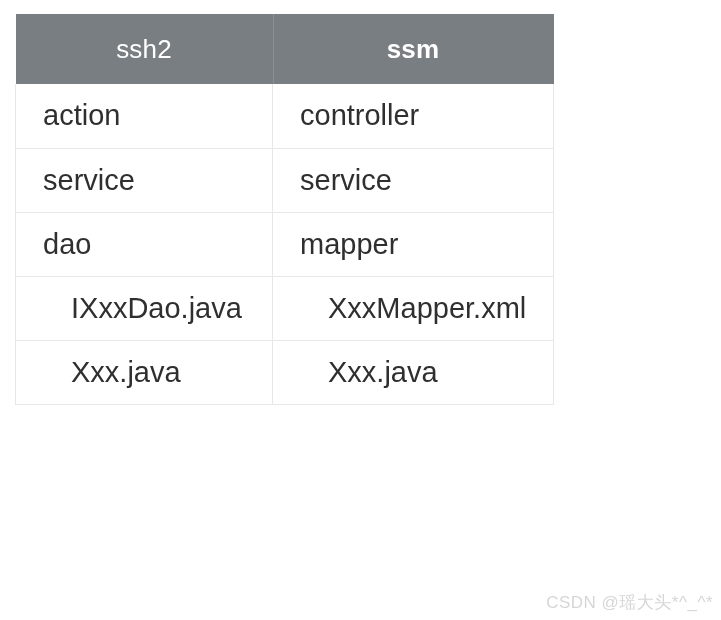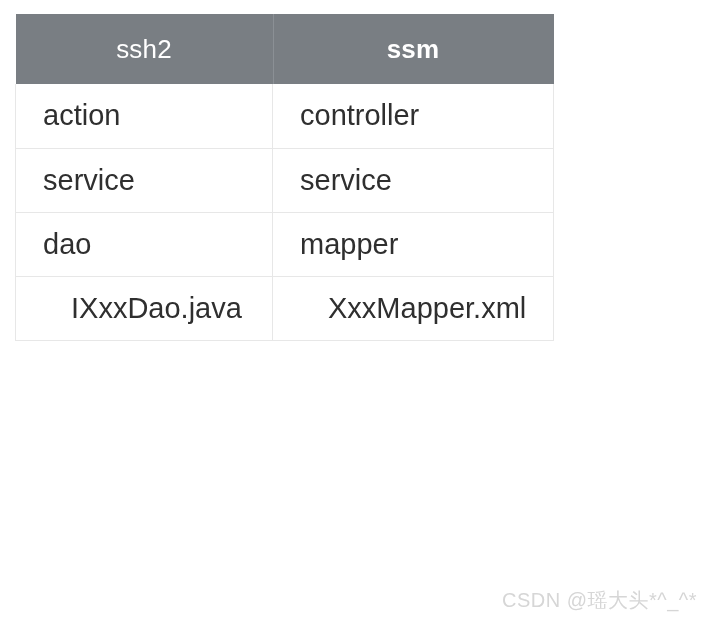--- a/index.html
+++ b/index.html
@@ -69,23 +69,23 @@
   table.compare tbody td.indent {
     padding-left: 55px;
   }
   table.compare tbody td.empty {
     color: transparent;
   }
 
   
   .watermark {
     position: absolute;
-    right: 24px;
+    right: 8px;
     bottom: 6px;
-    font-size: 20px;
+    font-size: 17px;
     color: #d6d6d6;
     letter-spacing: 0.5px;
     white-space: nowrap;
     font-family: "Liberation Sans", "DejaVu Sans", sans-serif;
     margin-top: 26px;
   }
 </style>
 </head>
 <body>
 
@@ -111,17 +111,21 @@
           <td>service</td>
         </tr>
         <tr>
           <td>dao</td>
           <td>mapper</td>
         </tr>
         <tr>
           <td class="indent">IXxxDao.java</td>
           <td class="indent">XxxMapper.xml</td>
         </tr>
+        <tr>
+          <td class="indent">Xxx.java</td>
+          <td class="indent">Xxx.java</td>
+        </tr>
       </tbody>
   </table>
 </div>
 
 <div class="watermark">CSDN @瑶大头*^_^*</div>
 
 </body></html>

